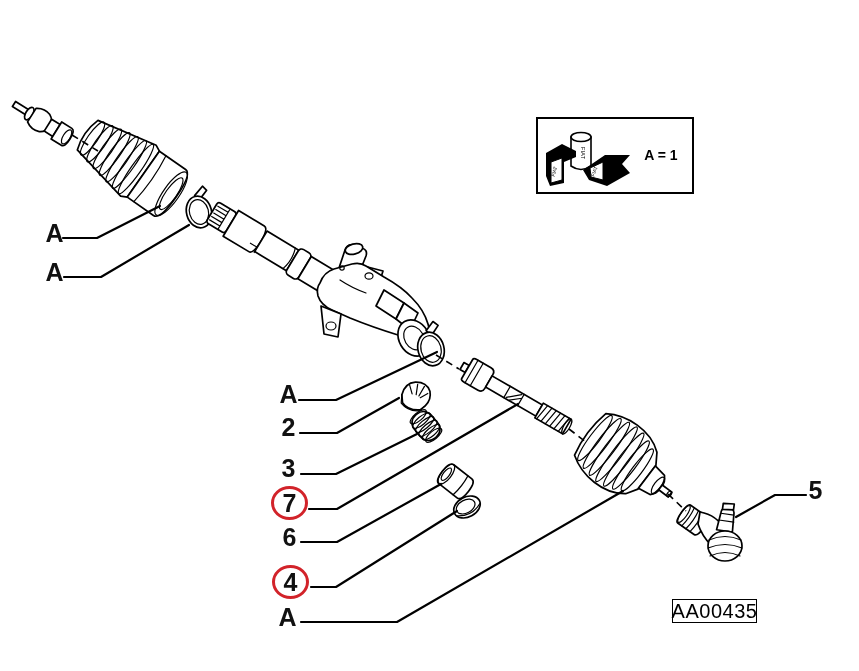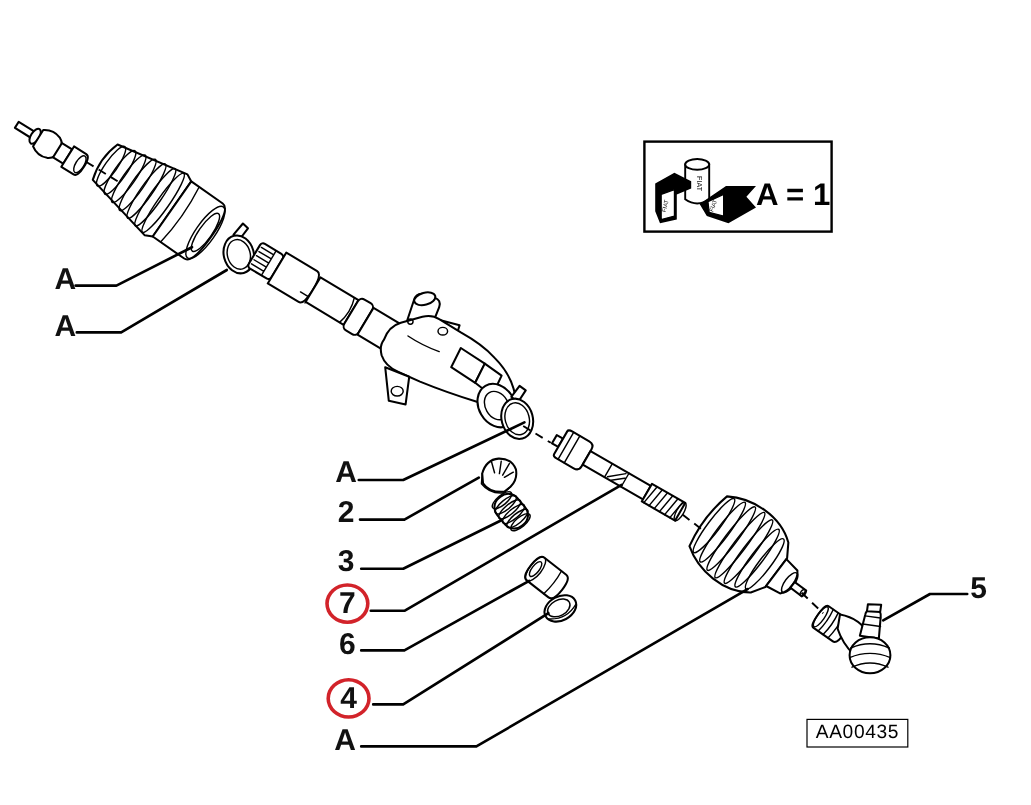--- a/index.html
+++ b/index.html
@@ -14,28 +14,28 @@
     font-weight:bold;font-size:25px;color:#111;line-height:1;
     user-select:none;
   }
   .circled{border:3.5px solid #d2232a;border-radius:50%;}
   #legend-box{
     position:absolute;left:536px;top:117px;width:158px;height:77px;
     border:2px solid #000;background:#fff;box-sizing:border-box;
   }
   #legend-formula{
     position:absolute;left:92px;top:28px;width:62px;text-align:center;
-    font-weight:bold;font-size:26px;color:#000;
+    font-weight:bold;font-size:14px;color:#000;
   }
   #legend-icon{position:absolute;left:5px;top:7px;}
   #code-box{
     position:absolute;left:672px;top:599px;width:85px;height:24px;
     border:1.5px solid #000;background:#fff;box-sizing:border-box;
     display:flex;align-items:center;justify-content:center;
-    font-size:16px;color:#000;letter-spacing:0.5px;
+    font-size:20px;color:#000;letter-spacing:0.5px;
   }
   svg .ln{fill:none;stroke:#000;stroke-width:2.2;stroke-linejoin:round;stroke-linecap:round;}
   svg .dash{fill:none;stroke:#000;stroke-width:1.6;stroke-dasharray:7 5;}
   svg .p{fill:#fff;stroke:#000;stroke-width:1.7;stroke-linejoin:round;stroke-linecap:round;}
   svg .t{fill:none;stroke:#000;stroke-width:1.2;stroke-linejoin:round;stroke-linecap:round;}
 </style>
 </head>
 <body>
 
 <div id="stage">

